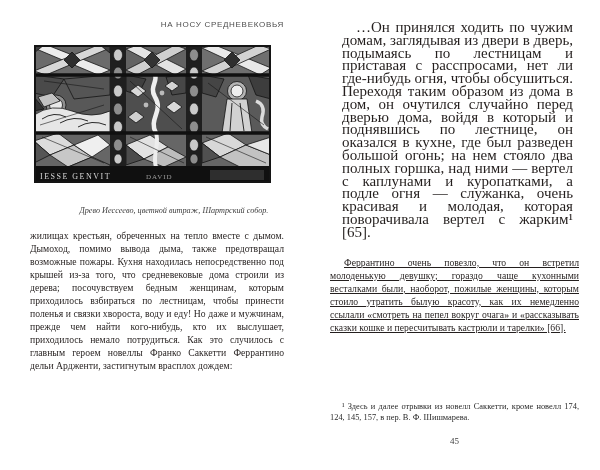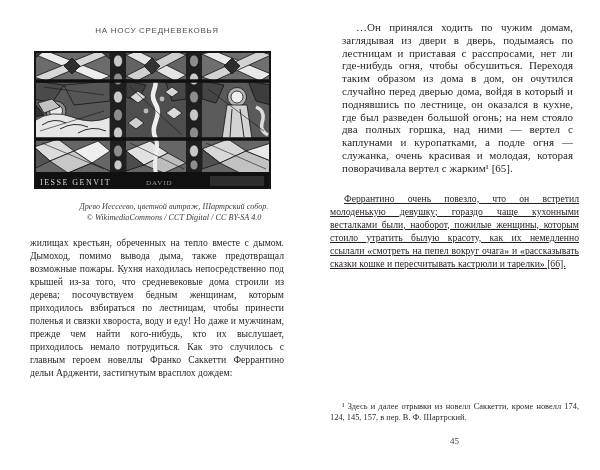--- a/index.html
+++ b/index.html
@@ -2,36 +2,36 @@
 <html><head>
 <meta charset="utf-8">
 <style>
   html,body{margin:0;padding:0;background:#ffffff;}
   .spread{position:relative;width:600px;height:470px;background:#ffffff;overflow:hidden;
           font-family:"Liberation Serif","DejaVu Serif",serif;}
   .page{position:absolute;top:0;height:470px;}
   .page-left{left:30px;width:254px;}
   .page-right{left:330px;width:249px;}
 
-  .running-head{margin-top:26px;text-align:center;
+  .running-head{margin-top:20px;text-align:right;
     font-family:"Liberation Sans","DejaVu Sans",sans-serif;
     font-size:8px;letter-spacing:0.7px;color:#4e4e4e;white-space:nowrap;}
 
   figure{margin:16px 0 0 4px;padding:0;width:280px;}
   .glass{display:block;}
-  figcaption{margin-top:12px;font-style:italic;font-size:8.2px;line-height:11px;
+  figcaption{margin-top:22px;font-style:italic;font-size:8.2px;line-height:11px;
     text-align:center;color:#3b3b3b;}
 
   .body-text{margin:13px 0 0 0;font-size:9.7px;line-height:13px;
     text-align:justify;color:#241f1e;}
   .indent{text-indent:14px;}
   .para-gap{margin-top:17px;text-decoration:underline;}
   .para-follow{margin-top:0;}
 
-  .quote{margin:21px 0 0 12px;padding-right:6px;font-size:11px;line-height:12.8px;
+  .quote{margin:21px 0 0 12px;padding-right:6px;font-size:15px;line-height:12.8px;
     text-indent:14px;text-align:justify;color:#241f1e;}
 
   .footnote{position:absolute;left:0;bottom:46px;width:100%;
     font-size:8.4px;line-height:10.8px;text-align:justify;text-indent:12px;color:#2a2a2a;}
 
   .folio{position:absolute;bottom:24px;left:0;width:100%;text-align:center;
     font-size:9px;color:#3f3f3f;}
 </style>
 </head>
 <body>
@@ -145,33 +145,32 @@
 
         <g stroke="#101010" stroke-linecap="square">
           <line x1="0" y1="30" x2="237" y2="30" stroke-width="3.5"></line>
           <line x1="0" y1="88" x2="237" y2="88" stroke-width="3.5"></line>
           <line x1="0" y1="122" x2="237" y2="122" stroke-width="2"></line>
         </g>
         <rect x="1" y="1" width="235" height="136" fill="none" stroke="#141414" stroke-width="2"></rect>
       </svg>
       <figcaption>
         <div>Древо Иессеево, цветной витраж, Шартрский собор.</div>
-        <div>© WikimediaCommons / CCT Digital / CC BY-SA 4.0</div>
       </figcaption>
     </figure>
 
     <p class="body-text">жилищах крестьян, обреченных на тепло вместе с дымом. Дымоход, помимо вывода дыма, также предотвращал возможные пожары. Кухня находилась непосредственно под крышей из-за того, что средневековые дома строили из дерева; посочувствуем бедным женщинам, которым приходилось взбираться по лестницам, чтобы принести поленья и связки хвороста, воду и еду! Но даже и мужчинам, прежде чем найти кого-нибудь, кто их выслушает, приходилось немало потрудиться. Как это случилось с главным героем новеллы Франко Саккетти Феррантино дельи Ардженти, застигнутым врасплох дождем:</p>
 
   </div>
 
   <div class="page page-right">
 
     <p class="quote">…Он принялся ходить по чужим домам, заглядывая из двери в дверь, подымаясь по лестницам и приставая с расспросами, нет ли где-нибудь огня, чтобы обсушиться. Переходя таким образом из дома в дом, он очутился случайно перед дверью дома, войдя в который и поднявшись по лестнице, он оказался в кухне, где был разведен большой огонь; на нем стояло два полных горшка, над ними — вертел с каплунами и куропатками, а подле огня — служанка, очень красивая и молодая, которая поворачивала вертел с жарким¹ [65].</p>
 
     <p class="body-text indent para-gap">Феррантино очень повезло, что он встретил молоденькую девушку; гораздо чаще кухонными весталками были, наоборот, пожилые женщины, которым стоило утратить былую красоту, как их немедленно ссылали «смотреть на пепел вокруг очага» и «рассказывать сказки кошке и пересчитывать кастрюли и тарелки» [66].</p>
 
 
-    <div class="footnote">¹ Здесь и далее отрывки из новелл Саккетти, кроме новелл 174, 124, 145, 157, в пер. В. Ф. Шартрский.</div>
+    <div class="footnote">¹ Здесь и далее отрывки из новелл Саккетти, кроме новелл 174, 124, 145, 157, в пер. В. Ф. Шишмарева.</div>
 
     <div class="folio">45</div>
   </div>
 
 </div>
 
 </body></html>

